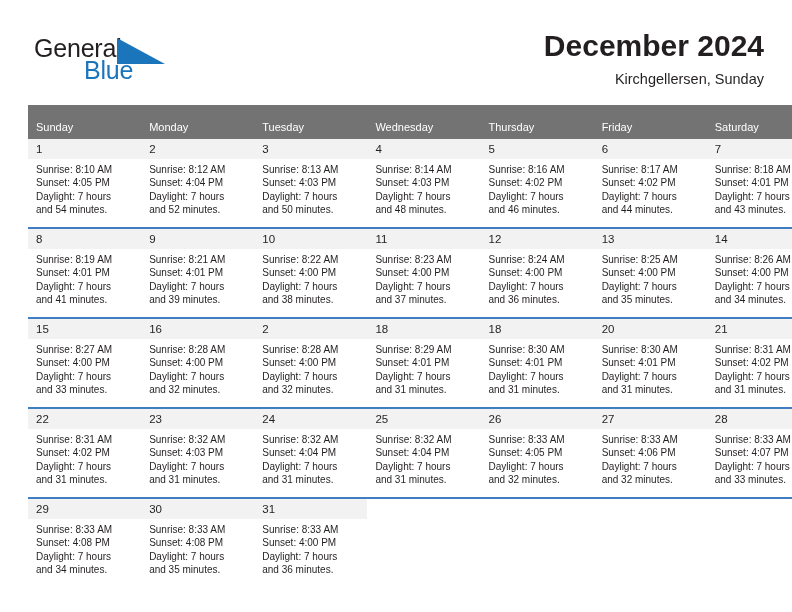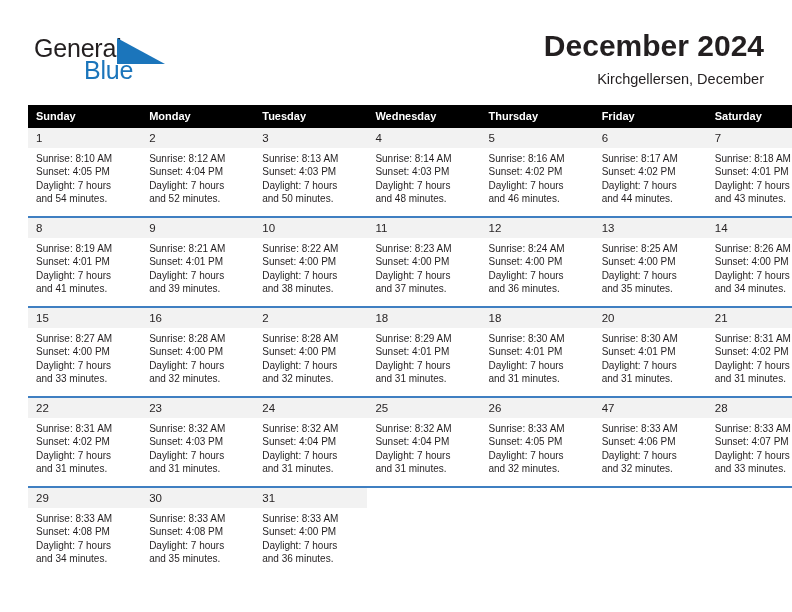--- a/index.html
+++ b/index.html
@@ -88,26 +88,26 @@
   .calendar {
     position: absolute;
     left: 28px;
     top: 105px;
     width: 736px;
     border-collapse: collapse;
     table-layout: fixed;
   }
 
   .calendar th {
-    background: #000000;
+    background: #737373;
     color: #ffffff;
     font-size: 11px;
-    font-weight: bold;
+    font-weight: normal;
     text-align: left;
-    padding: 5px 0 5px 8px;
+    padding: 16px 0 5px 8px;
     line-height: 13px;
     width: 105.14px;
   }
 
   .week-row > td {
     vertical-align: top;
     padding: 0;
     border-top: 2px solid #3f7fc1;
     height: 88px;
   }
@@ -158,21 +158,21 @@
       <span class="brand-triangle">
         <svg width="48" height="26" viewBox="0 0 48 26" xmlns="http://www.w3.org/2000/svg">
           <polygon points="0,0 0,26 48,26" fill="#1b75bb"></polygon>
         </svg>
       </span>
       <span class="brand-blue">Blue</span>
     </div>
 
     <div class="title-block">
       <div class="cal-title">December 2024</div>
-      <div class="cal-subtitle">Kirchgellersen, December</div>
+      <div class="cal-subtitle">Kirchgellersen, Sunday</div>
     </div>
 
   </div>
 
   <table class="calendar">
     <thead>
       <tr>
         <th>Sunday</th>
         <th>Monday</th>
         <th>Tuesday</th>
@@ -475,21 +475,21 @@
             <div class="details">
               <div>Sunrise: 8:33 AM</div>
               <div>Sunset: 4:05 PM</div>
               <div>Daylight: 7 hours</div>
               <div>and 32 minutes.</div>
             </div>
           </div>
         </td>
         <td>
           <div class="cell-inner">
-            <div class="daynum">47</div>
+            <div class="daynum">27</div>
             <div class="details">
               <div>Sunrise: 8:33 AM</div>
               <div>Sunset: 4:06 PM</div>
               <div>Daylight: 7 hours</div>
               <div>and 32 minutes.</div>
             </div>
           </div>
         </td>
         <td>
           <div class="cell-inner">

